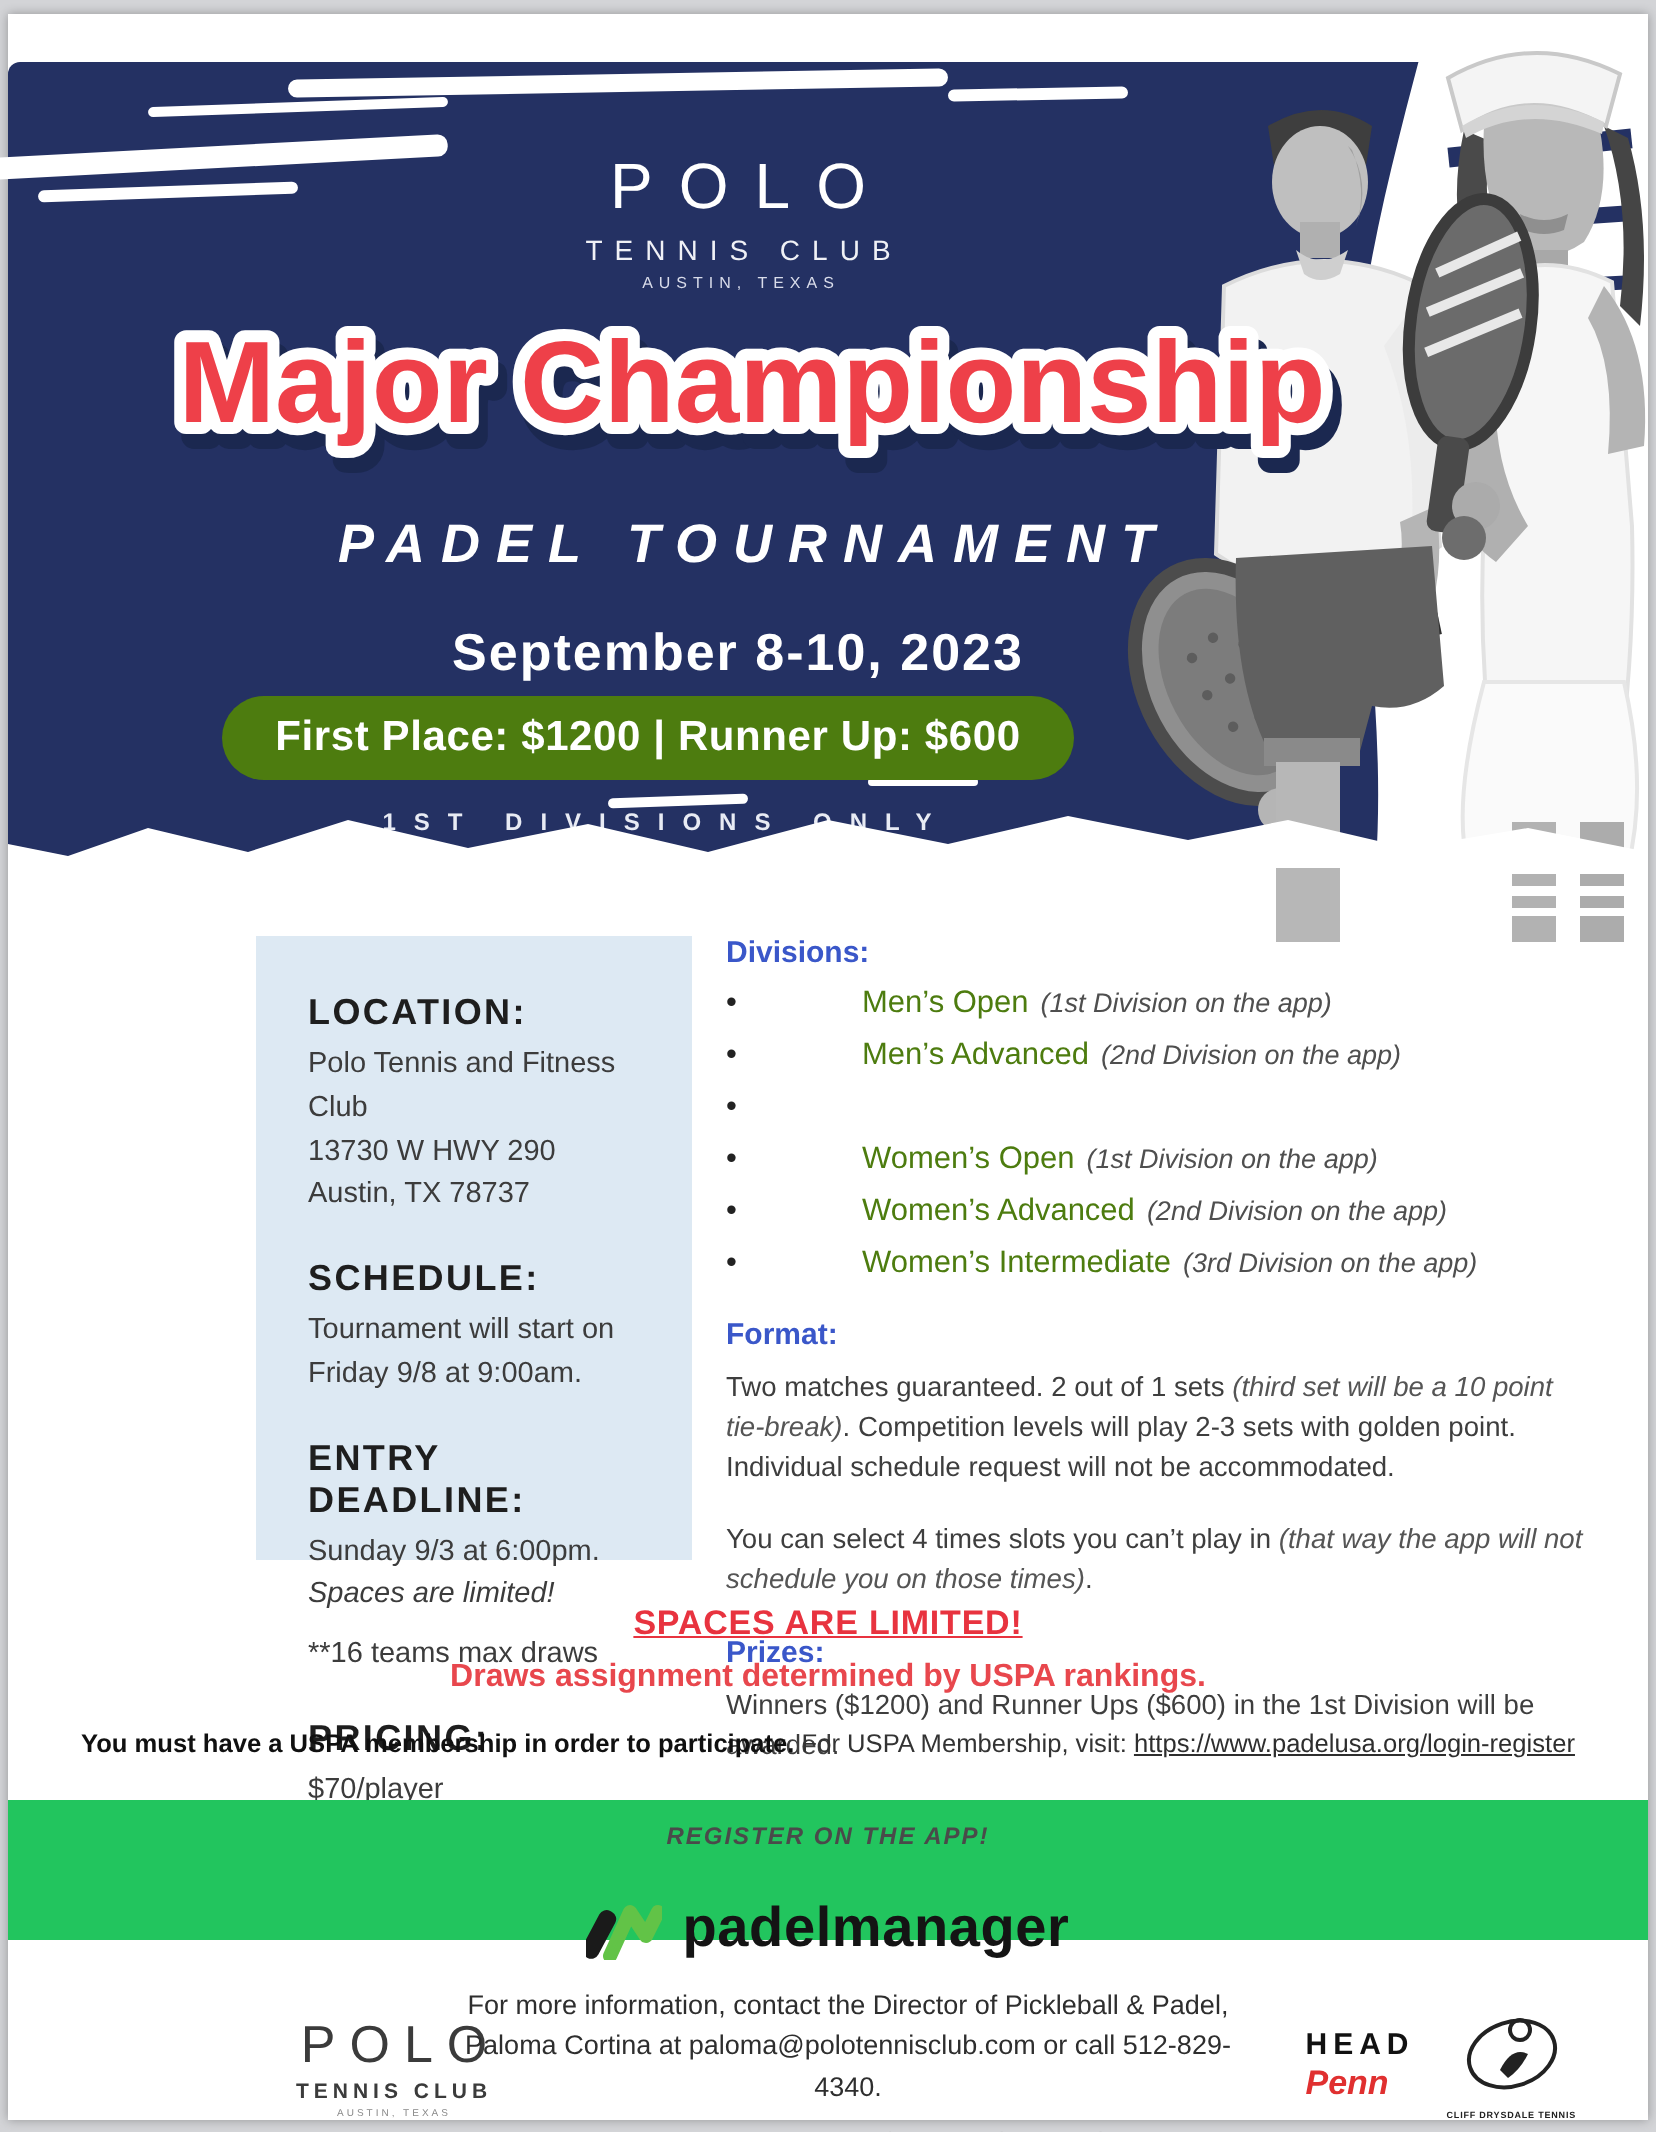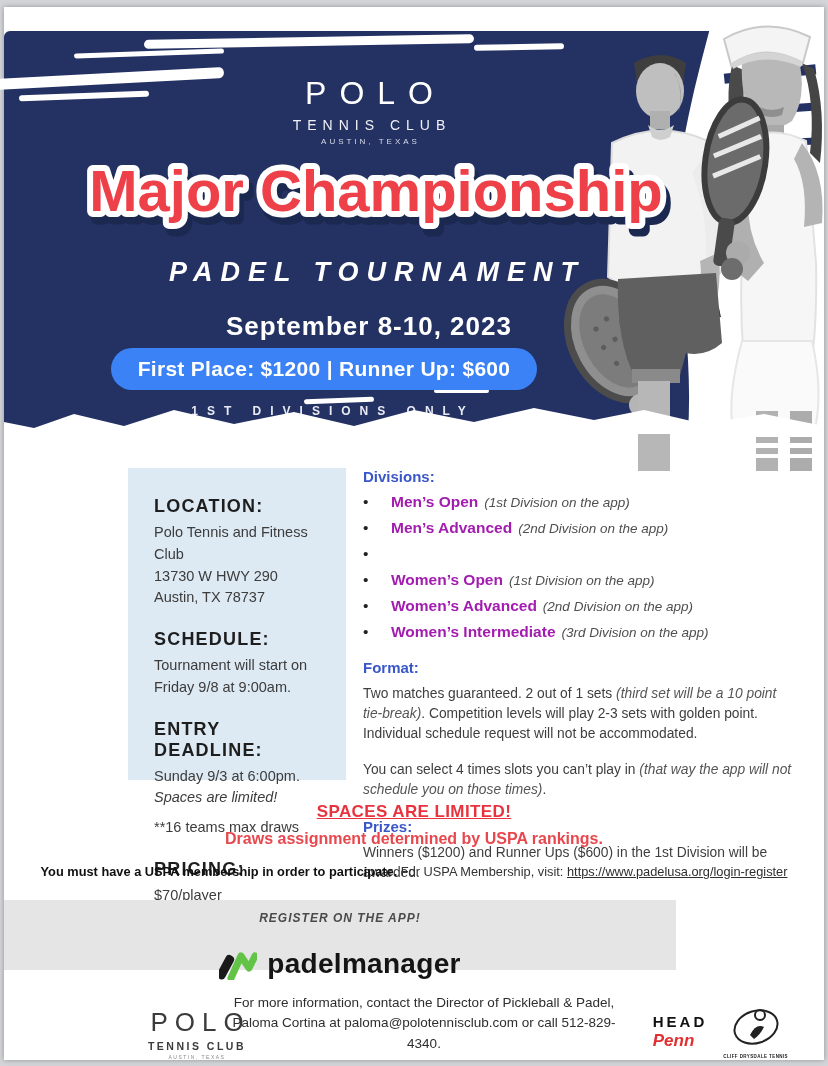--- a/index.html
+++ b/index.html
@@ -28,55 +28,55 @@
   .ragged{position:absolute;left:0;bottom:-1px;width:100%;height:34px;}
   .banner-content{position:absolute;left:0;top:0;width:730px;text-align:center;color:#fff;}
   .club-logo{position:absolute;top:44px;width:100%;}
   .club-logo .nm{font-size:32px;letter-spacing:13px;padding-left:13px;font-weight:400;color:#fff;}
   .club-logo .sb{font-size:14px;letter-spacing:6px;padding-left:6px;margin-top:5px;color:#f0f1f6;}
   .club-logo .ct{font-size:8px;letter-spacing:3px;padding-left:3px;margin-top:4px;color:#d9dcea;}
   .title-svg{position:absolute;top:104px;left:0;width:730px;height:118px;overflow:visible;}
   .subtitle{position:absolute;top:226px;width:100%;font-size:27px;font-style:italic;font-weight:bold;letter-spacing:8px;padding-left:8px;}
   .date{position:absolute;top:280px;width:100%;font-size:26px;font-weight:bold;letter-spacing:1px;}
   .badge-row{position:absolute;top:317px;width:100%;transform:translateX(-45px);}
-  .badge{display:inline-block;background:#3b82f6;color:#fff;font-weight:bold;font-size:21px;padding:9px 27px;border-radius:25px;letter-spacing:.3px;}
+  .badge{display:inline-block;background:#4d7c0f;color:#fff;font-weight:bold;font-size:21px;padding:9px 27px;border-radius:25px;letter-spacing:.3px;}
   .div-only{position:absolute;top:373px;width:100%;transform:translateX(-45px);font-size:12px;font-weight:bold;letter-spacing:9px;padding-left:9px;color:#e8ebf4;}
   .players{position:absolute;right:0;top:-20px;width:268px;height:460px;overflow:visible;}
   
   .info-box{
     position:absolute;left:124px;top:461px;width:218px;height:312px;
     background:#dde9f3;box-sizing:border-box;padding:28px 14px 0 26px;
   }
   .ib-h{font-size:18px;font-weight:bold;letter-spacing:1.2px;color:#1e1e1e;margin:0 0 5px 0;}
   .ib-line{font-size:14.5px;color:#3c3c3c;line-height:1.5;}
   .ib-gap{height:20px;}
   .ib-italic{font-style:italic;}
   .ib-note{margin-top:8px;}
   
   .details{position:absolute;left:359px;top:461px;width:434px;}
   .h-blue{color:#3a57c9;font-weight:bold;font-size:15px;margin:0 0 8px 0;}
   .div-list{list-style:none;margin:0;padding:0;}
   .div-list li{display:flex;align-items:baseline;margin-bottom:8px;font-size:15.5px;}
   .bullet{width:14px;color:#222;flex:0 0 auto;margin-right:14px;}
-  .d-name{font-weight:bold;color:#a21caf;}
+  .d-name{font-weight:normal;color:#4d7c0f;margin-left:40px;}
   .d-note{font-style:italic;color:#4f4f4f;font-size:13.5px;margin-left:6px;}
   .para{font-size:13.8px;color:#3e3e3e;line-height:1.45;margin:0;}
   .it{font-style:italic;color:#555;}
   .fmt{margin-top:18px;}
   .p2{margin-top:16px;}
   .prz{margin-top:18px;}
   
   .spaces{position:absolute;top:795px;left:0;width:820px;text-align:center;}
   .spaces span{font-size:17px;font-weight:bold;color:#e8333f;text-decoration:underline;letter-spacing:.4px;}
   .draws{position:absolute;top:823px;left:0;width:820px;text-align:center;font-size:16px;font-weight:bold;color:#e8474d;}
   .membership{position:absolute;top:857px;left:0;width:820px;text-align:center;font-size:12.8px;color:#333;}
   .membership b{color:#101010;}
   .membership a{color:#2e2e2e;text-decoration:underline;}
   
-  .band{position:absolute;left:0;top:893px;width:672px;height:70px;background:#e5e5e5;text-align:center;box-sizing:border-box;padding-top:11px;}
+  .band{position:absolute;left:0;top:893px;width:820px;height:70px;background:#22c55e;text-align:center;box-sizing:border-box;padding-top:11px;}
   .band-label{font-size:12px;font-weight:bold;font-style:italic;letter-spacing:1px;color:#4a4a4a;}
   .pm-row{margin-top:23px;display:flex;justify-content:center;align-items:center;gap:10px;}
   .pm-text{font-size:28px;font-weight:bold;color:#141414;letter-spacing:.3px;}
   
   .f-logo{position:absolute;left:118px;top:1000px;width:150px;text-align:center;color:#3b3b3b;}
   .f-logo .nm{font-size:26px;letter-spacing:7px;padding-left:7px;}
   .f-logo .sb{font-size:10.5px;letter-spacing:2.5px;font-weight:bold;margin-top:2px;}
   .f-logo .ct{font-size:5px;letter-spacing:1.5px;color:#8a8a8a;margin-top:2px;}
   .f-center{position:absolute;left:228px;top:986px;width:384px;text-align:center;}
   .f-line{font-size:13.5px;color:#2e2e2e;line-height:1.5;}

